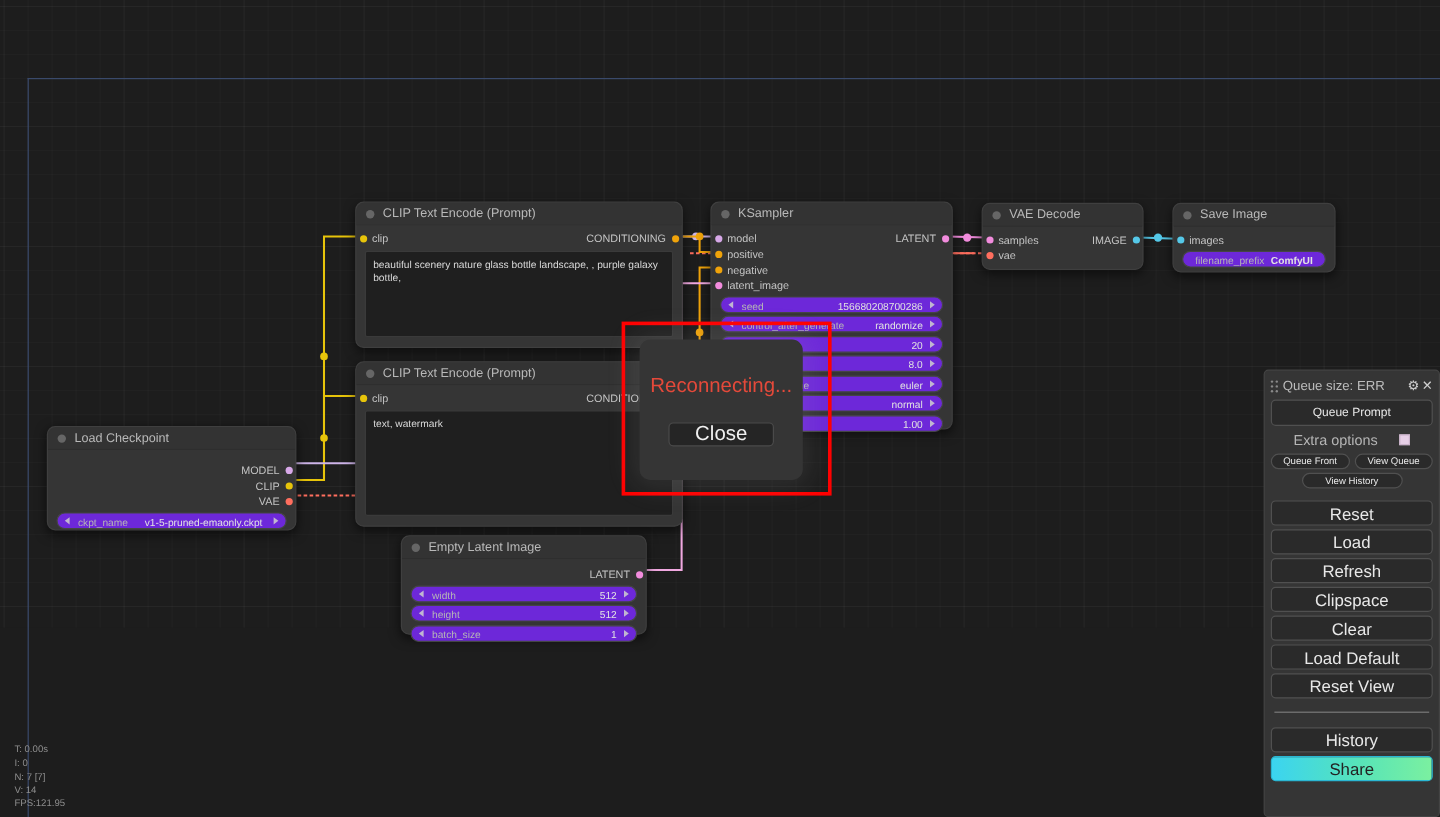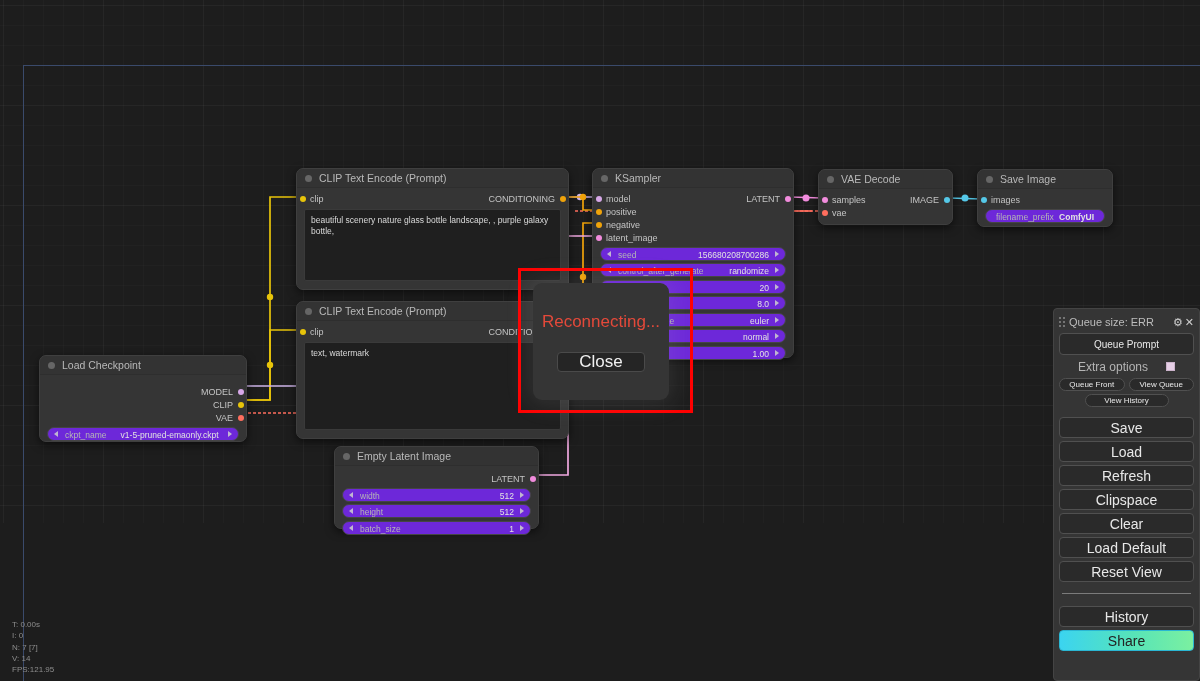--- a/index.html
+++ b/index.html
@@ -493,21 +493,21 @@
 
     <div class="row2">
       <div class="btn">Queue Front</div>
       <div class="btn">View Queue</div>
     </div>
     <div id="view-history-row">
       <div class="btn" id="view-history">View History</div>
     </div>
 
     <div id="stack">
-      <div class="btn">Save</div>
+      <div class="btn">Reset</div>
       <div class="btn">Load</div>
       <div class="btn">Refresh</div>
       <div class="btn">Clipspace</div>
       <div class="btn">Clear</div>
       <div class="btn">Load Default</div>
       <div class="btn">Reset View</div>
     </div>
 
     <div id="menu-sep"></div>
 

